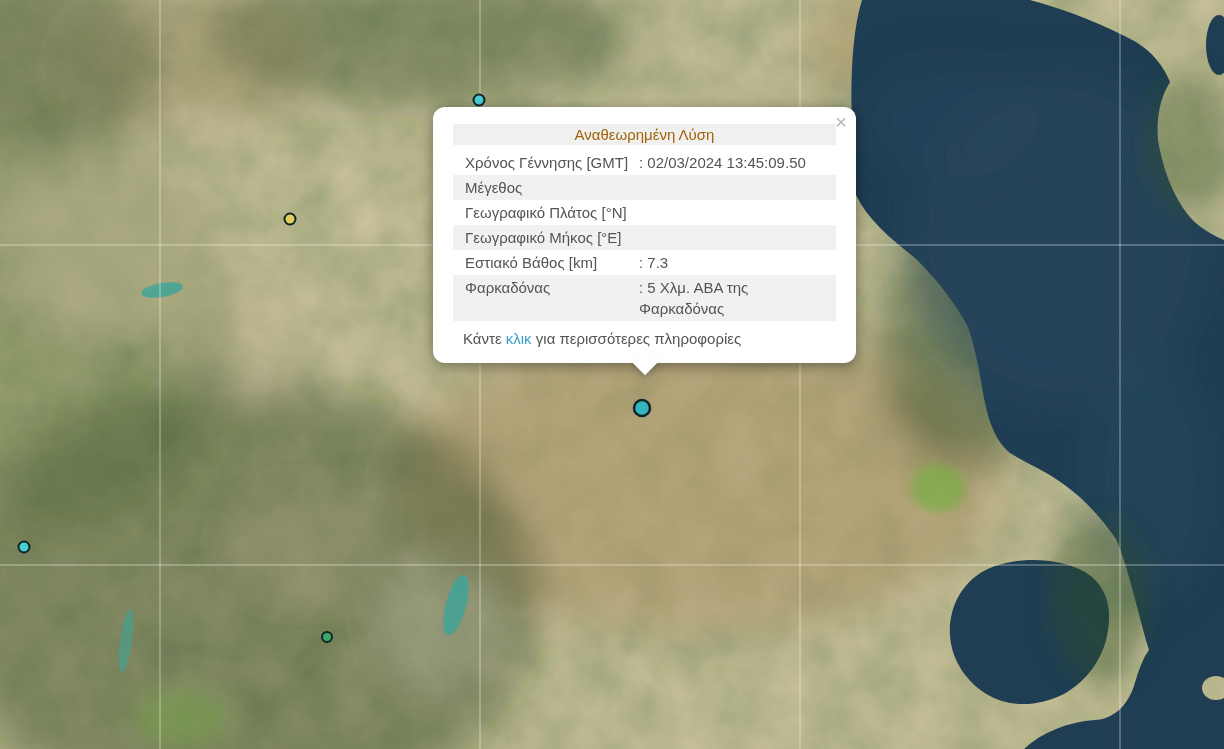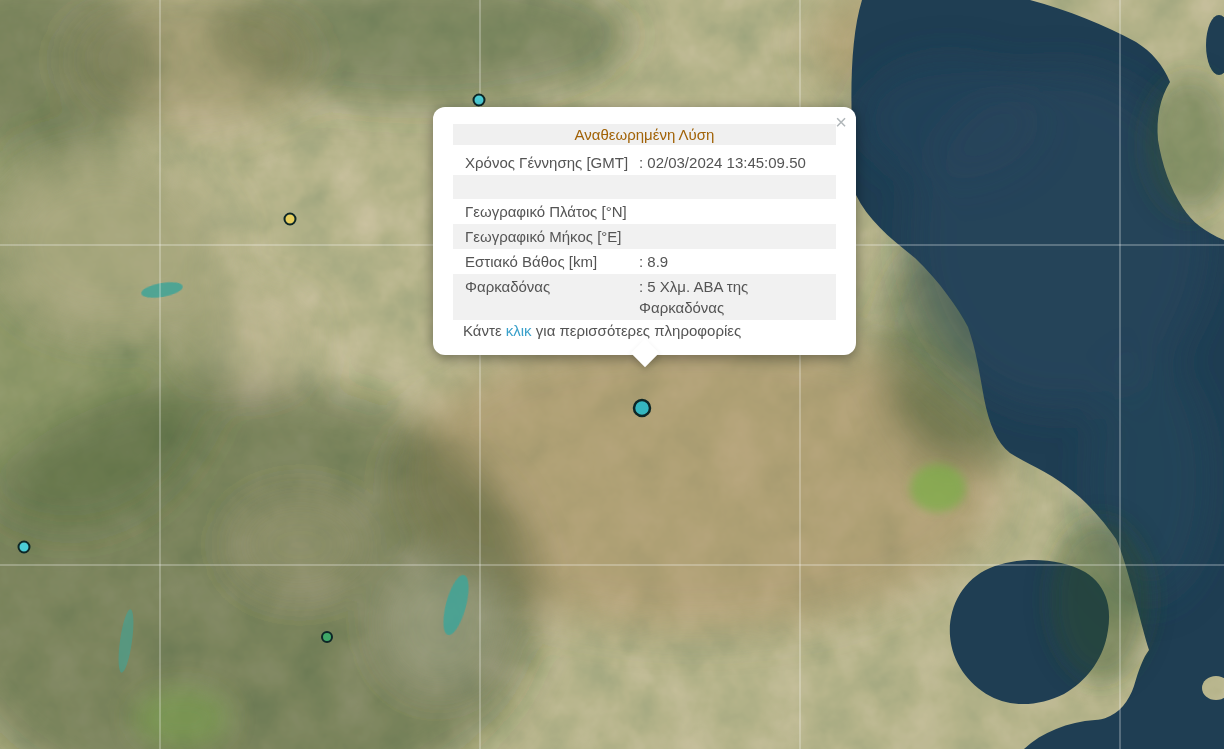--- a/index.html
+++ b/index.html
@@ -26,21 +26,21 @@
   }
   .popup-content{position:relative;padding:17px 20px 14px 20px;font-size:15px;}
   .popup-title{
     background:#f0f0f0;color:#a16207;text-align:center;
     padding:2px 0;margin-bottom:5px;font-size:15px;
   }
   .prow{display:flex;align-items:flex-start;min-height:22px;padding:1px 0 1px 12px;}
   .prow.alt{background:#f1f1f1;}
   .prow .lbl{flex:0 0 170px;line-height:21px;padding:1px 4px 1px 0;}
   .prow .val{flex:1;line-height:21px;padding:1px 0;}
-  .popup-footer{margin-top:0;padding-left:10px;line-height:21px;}
+  .popup-footer{margin-top:7px;padding-left:10px;line-height:21px;}
   .popup-footer a{color:#3aa0ca;text-decoration:none;cursor:pointer;}
 </style>
 </head>
 <body>
 
 <div id="viewport">
 
   <svg id="map-svg" width="1224" height="749" viewBox="0 0 1224 749">
     <defs>
       <filter id="terrain" x="-2%" y="-2%" width="104%" height="104%">
@@ -158,30 +158,31 @@
     <div class="popup-tail"></div>
     <a class="popup-close">×</a>
     <div class="popup-content">
       <div class="popup-title">Αναθεωρημένη Λύση</div>
       <div class="popup-table">
           <div class="prow">
             <span class="lbl">Χρόνος Γέννησης [GMT]</span>
             <span class="val">: 02/03/2024 13:45:09.50</span>
           </div>
           <div class="prow alt">
+            <span class="lbl">Μέγεθος</span>
           </div>
           <div class="prow">
             <span class="lbl">Γεωγραφικό Πλάτος [°N]</span>
           </div>
           <div class="prow alt">
             <span class="lbl">Γεωγραφικό Μήκος [°E]</span>
           </div>
           <div class="prow">
             <span class="lbl">Εστιακό Βάθος [km]</span>
-            <span class="val">: 8.9</span>
+            <span class="val">: 7.3</span>
           </div>
           <div class="prow alt">
             <span class="lbl">Φαρκαδόνας</span>
             <span class="val">: 5 Χλμ. ΑΒΑ της Φαρκαδόνας</span>
           </div>
         </div>
       <div class="popup-footer">
         <span>Κάντε </span><a>κλικ</a><span> για περισσότερες πληροφορίες</span>
       </div>
     </div>

